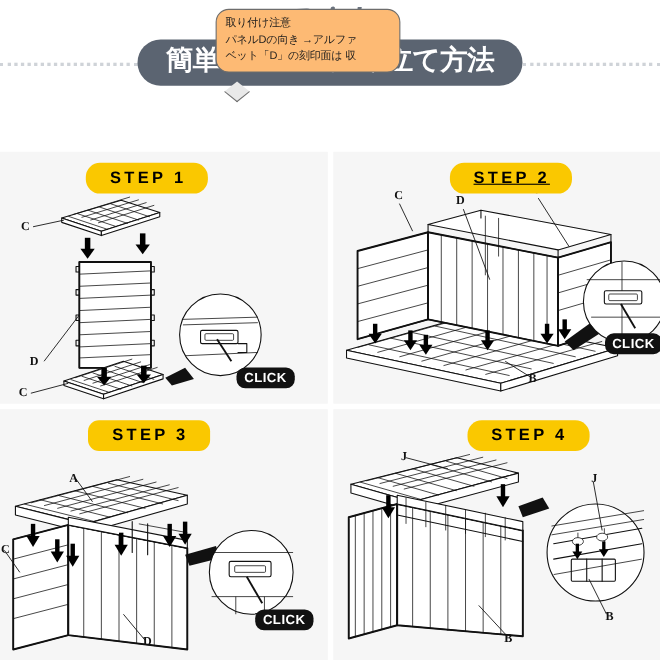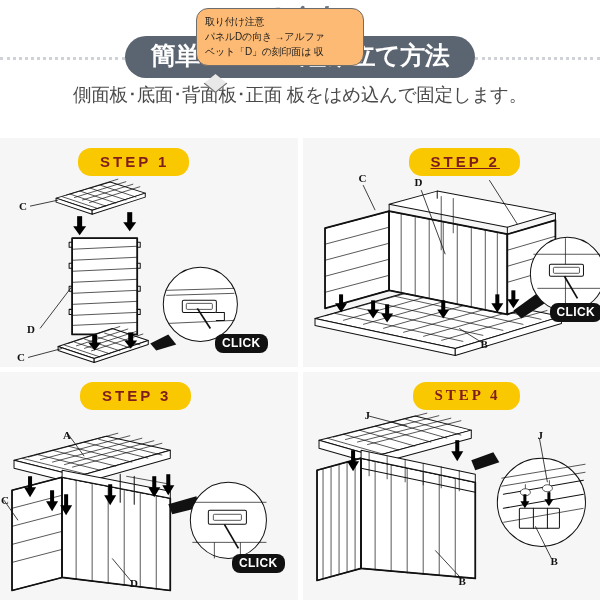--- a/index.html
+++ b/index.html
@@ -65,33 +65,33 @@
     background:#ffffff;
   }
   .panel{
     position:relative;
     background:#f6f6f6;
     overflow:hidden;
   }
   .step-badge{
     position:absolute;
     background:#fac800;
-    color:#7f1d1d;
+    color:#000000;
     font-weight:bold;
     font-size:15px;
     letter-spacing:3px;
     border-radius:13px;
     padding:5px 20px 6px 22px;
     white-space:nowrap;
     z-index:6;
   }
   .p1 .step-badge{left:78px;top:10px;}
   .p2 .step-badge{left:106px;top:10px;text-decoration:underline;}
-  .p3 .step-badge{left:80px;top:10px;}
-  .p4 .step-badge{left:110px;top:10px;font-family:Liberation Serif, serif;}
+  .p3 .step-badge{left:80px;top:10px;border-radius:10px;}
+  .p4 .step-badge{left:122px;top:10px;}
 
   
   .note-bubble{
     position:absolute;
     left:196px;top:8px;
     width:168px;
     background:#fdba74;
     border:1.6px solid #6d6d6d;
     border-radius:12px;
     padding:5px 6px 6px 8px;
@@ -153,21 +153,20 @@
 
   <div class="point-script">Point</div>
 
   <div class="title-row">
     <div class="dotline"></div>
     <div class="title-pill">簡単4STEP！組み立て方法</div>
     <div class="dotline"></div>
   </div>
 
   <div class="subtitle">
-    <div>側面板･底面･背面板･正面 板をはめ込んで固定します。</div>
   </div>
 
   <div class="grid">
 
     <div class="panel p1">
       <div class="step-badge">STEP 1</div>
 
       <svg class="art" viewBox="0 0 297 228" preserveAspectRatio="none">
 
         <g>

